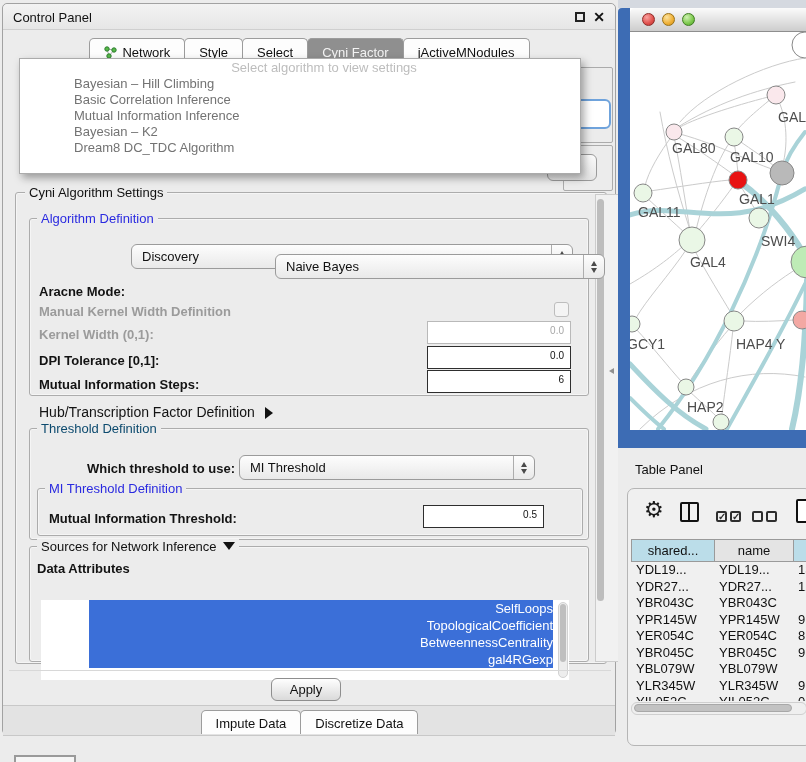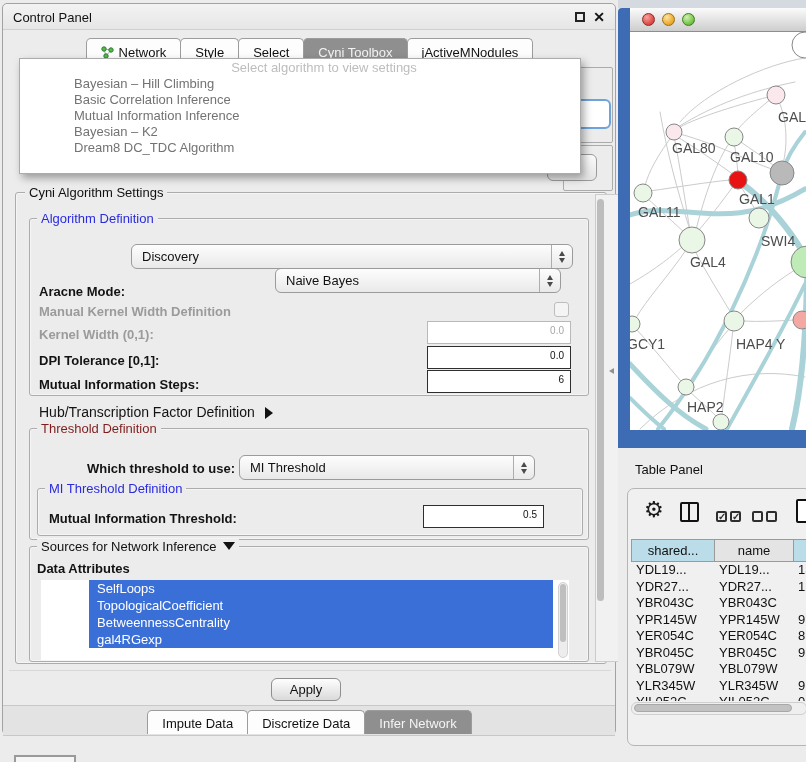--- a/index.html
+++ b/index.html
@@ -37,21 +37,21 @@
 
   
   .frag-box { border:1px solid #ABABAB; border-radius:2px; background:#ECECEC; z-index:10; }
   .frag-combo-blue { background:#FFF; border:2px solid #6FA3DC; border-radius:6px; z-index:11; }
   .frag-combo-gray { background:linear-gradient(#FBFBFB,#E4E4E4); border:1px solid #9B9B9B;
         border-radius:6px; z-index:11; }
 
   
   .group { border:1px solid #ACACAC; border-radius:3px; box-shadow:inset 0 0 0 1px #F5F5F5; }
   .group-chip { position:absolute; background:#ECECEC; padding:0 4px; font-size:13px; z-index:5; white-space:nowrap; }
-  .chip-blue { color:#2A2AE0; } .chip-green { color:#7f1d1d; }
+  .chip-blue { color:#2A2AE0; } .chip-green { color:#0c4a6e; }
 
   .lbl { position:absolute; font-weight:bold; font-size:13px; color:#131313; white-space:nowrap; }
   .lbl-dis { color:#9B9B9B; }
   .plain { font-weight:normal; }
 
   .combo { position:absolute; background:linear-gradient(#FDFDFD,#E9E9E9);
         border:1px solid #9B9B9B; border-radius:6px; height:25px; }
   .combo-val { position:absolute; left:10px; top:4px; font-size:13px; color:#111; }
   .stepper { position:absolute; right:0; top:0; bottom:0; width:21px; border-left:1px solid #ADADAD;
         display:flex; flex-direction:column; align-items:center; justify-content:center; gap:2px; }
@@ -158,21 +158,21 @@
           </span>
           <span class="tab-lbl">Network</span>
         </div>
         <div class="tab">
           <span class="tab-lbl">Style</span>
         </div>
         <div class="tab">
           <span class="tab-lbl">Select</span>
         </div>
         <div class="tab sel">
-          <span class="tab-lbl">Cyni Toolbox</span>
+          <span class="tab-lbl">Cyni Factor</span>
         </div>
         <div class="tab">
           <span class="tab-lbl">jActiveMNodules</span>
         </div>
       </div>
 
     <div class="abs frag-box" style="left:560px;top:63px;width:44px;height:76px;"></div>
     <div class="abs frag-combo-blue" style="left:556px;top:95px;width:30px;height:30px;"></div>
     <div class="abs frag-box" style="left:560px;top:141px;width:44px;height:46px;"></div>
     <div class="abs frag-combo-gray" style="left:544px;top:150px;width:34px;height:27px;"></div>
@@ -198,21 +198,21 @@
 
     <span class="lbl" style="left:36px;top:246px;margin-top:34px;">Aracne Mode:</span>
     <div class="combo" style="left:128px;top:240px;width:442px;">
       <span class="combo-val">Discovery</span>
       <span class="stepper">
           <i class="up"></i>
           <i class="dn"></i>
         </span>
     </div>
 
-    <div class="combo" style="left:272px;top:264px;width:286px;text-decoration:underline;">
+    <div class="combo" style="left:272px;top:250px;width:330px;text-decoration:underline;">
       <span class="combo-val">Naive Bayes</span>
       <span class="stepper">
           <i class="up"></i>
           <i class="dn"></i>
         </span>
     </div>
 
     <span class="lbl lbl-dis" style="left:36px;top:300px;">Manual Kernel Width Definition</span>
     <span class="checkbox" style="left:551px;top:298px;"></span>
 
@@ -253,44 +253,41 @@
     <div class="field field-dark" style="left:420px;top:501px;width:121px;">
       <span class="val">0.5</span>
     </div>
 
     <div class="abs group" style="left:26px;top:542px;width:560px;height:116px;"></div>
     <span class="group-chip" style="left:34px;top:535px;">
       <span>Sources for Network Inference</span><span class="arrow-down"></span>
     </span>
     <span class="lbl" style="left:34px;top:557px;">Data Attributes</span>
 
-    <div class="abs attr-list" style="left:38px;top:576px;width:528px;height:80px;">
+    <div class="abs attr-list" style="left:38px;top:596px;width:528px;height:80px;text-align:right;">
 
     <div class="attr-item">SelfLoops</div>
         <div class="attr-item">TopologicalCoefficient</div>
         <div class="attr-item">BetweennessCentrality</div>
         <div class="attr-item">gal4RGexp</div>
         <div class="attr-sb">
           <span class="thumb"></span>
         </div>
       </div>
 
     <div class="abs" style="left:6px;top:666px;width:602px;height:1px;background:#D8D8D8;"></div>
     <div class="btn" style="left:268px;top:674px;width:70px;height:23px;">Apply</div>
 
     <div class="bottom-strip">
       <div style="display:flex;align-items:flex-end;height:26px;">
           <div class="tab">
             <span class="tab-lbl">Impute Data</span>
           </div>
           <div class="tab">
             <span class="tab-lbl">Discretize Data</span>
-          </div>
-          <div class="tab sel">
-            <span class="tab-lbl">Infer Network</span>
           </div>
         </div>
     </div>
   </div>
 
   <div class="abs right">
     <div class="pale-strip"></div>
 
     <div class="net-frame">
       <div class="mac-win">

